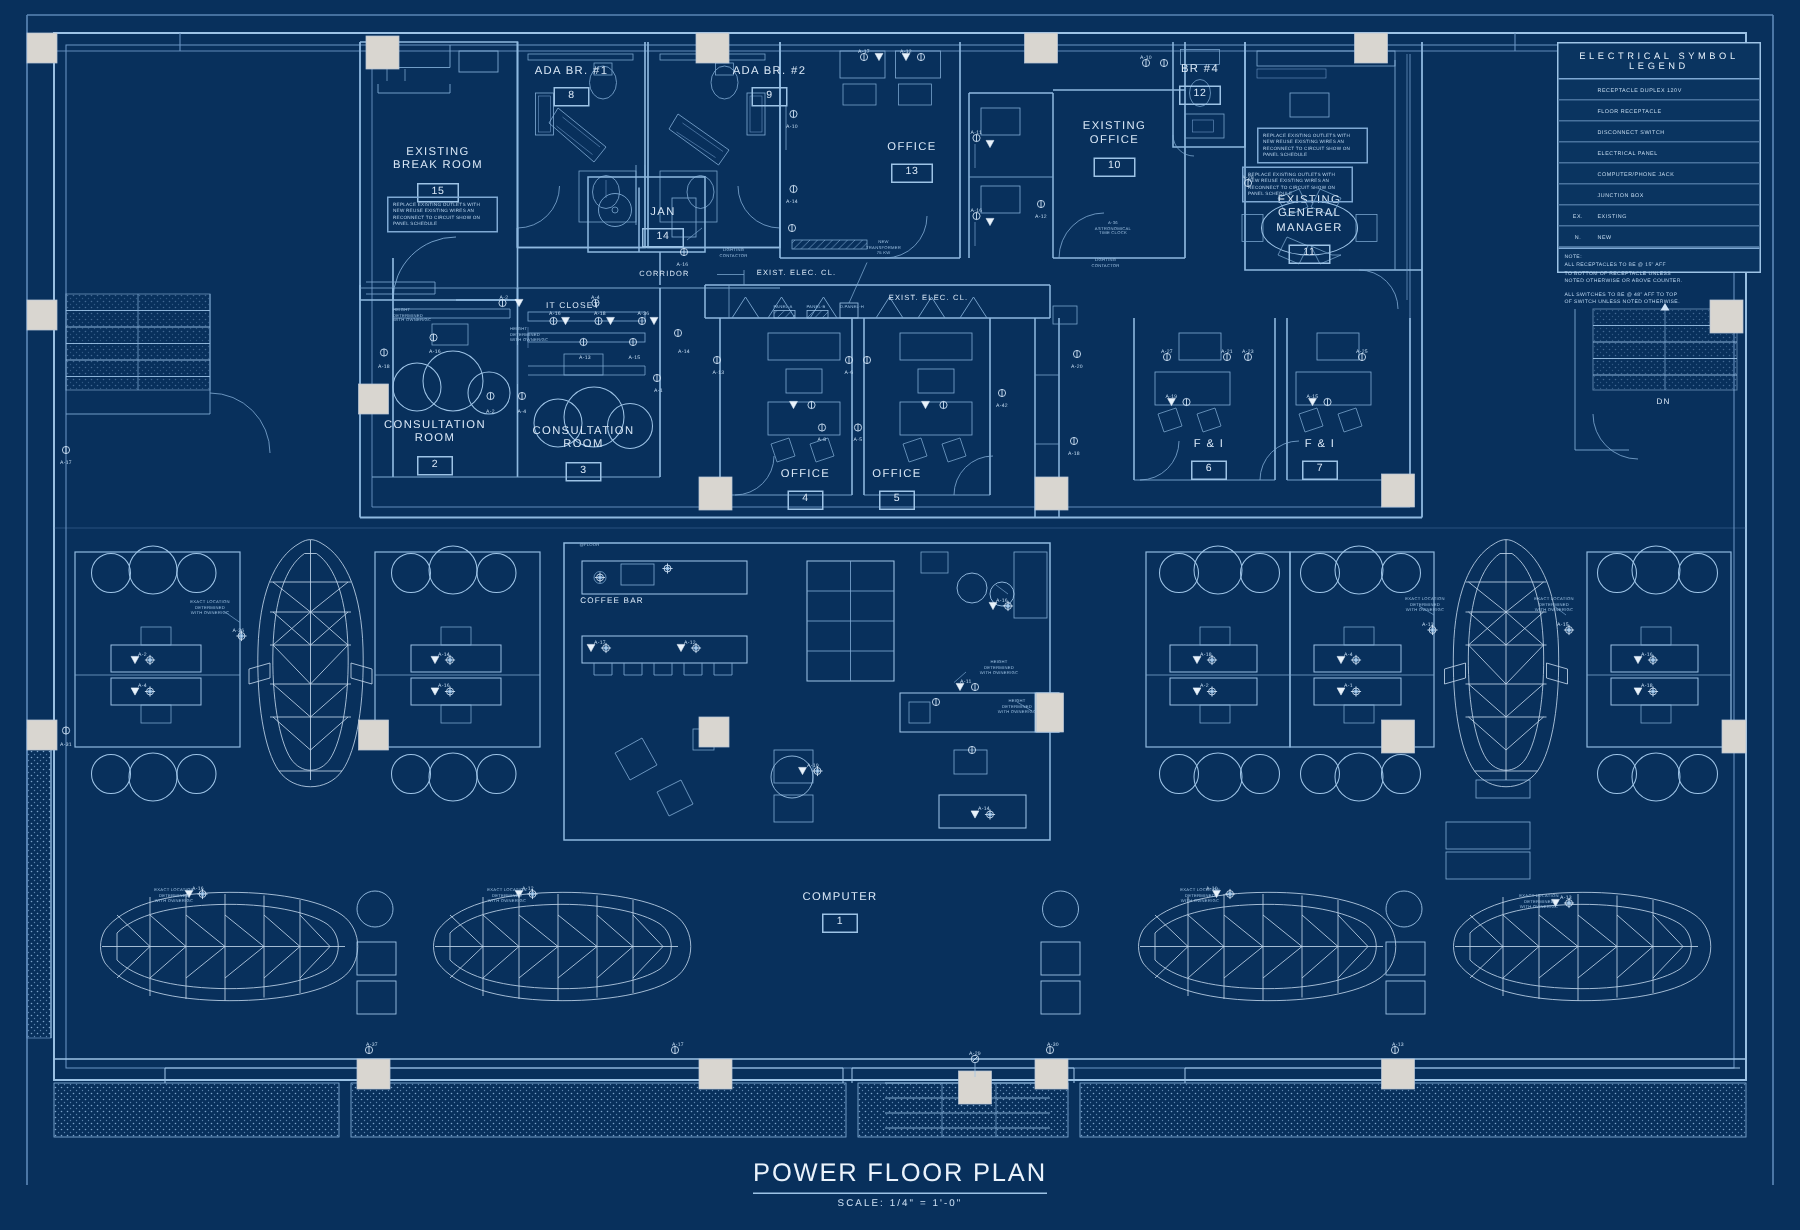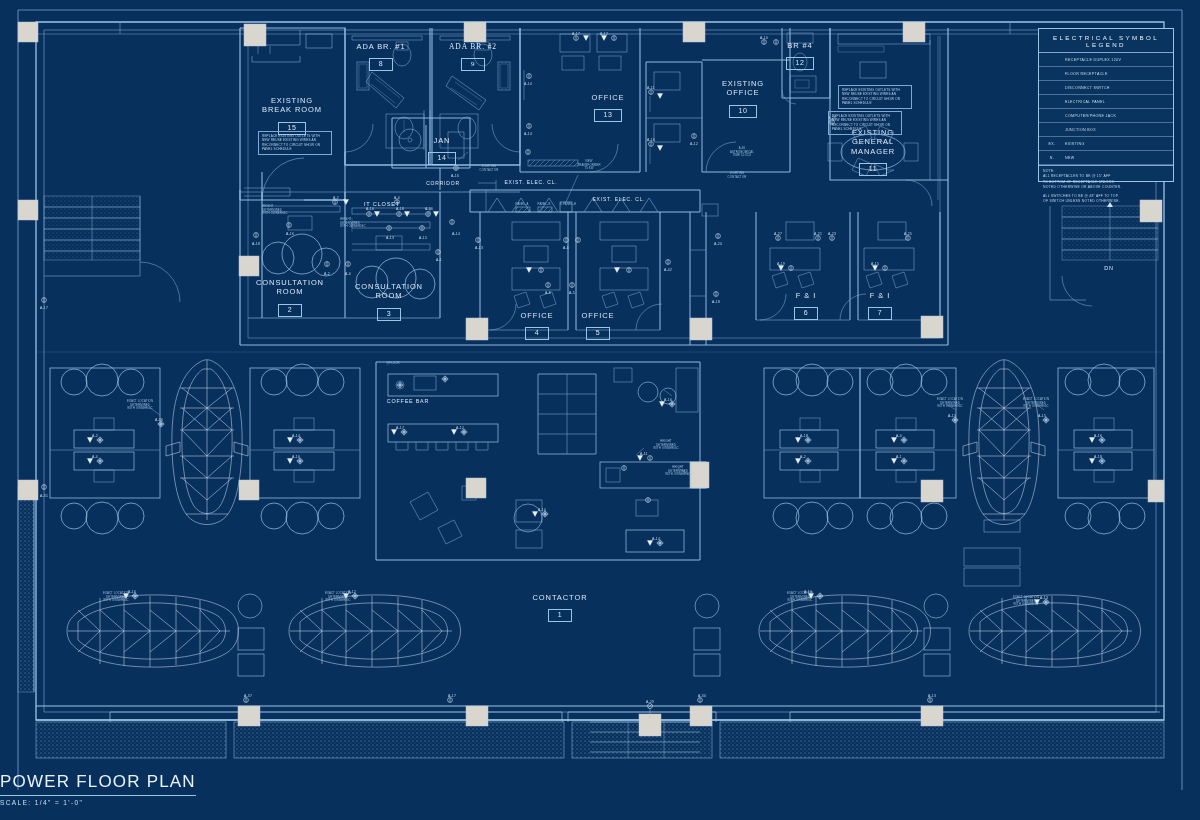--- a/index.html
+++ b/index.html
@@ -16,21 +16,21 @@
   .room-num{font-size:7px;border:1px solid #9dc3e6;padding:1px 9px;display:inline-block;margin-top:2px;letter-spacing:.5px;}
   .tiny2{font-size:2.8px;letter-spacing:.15px;color:#9dc0e2;line-height:1.3;}
   .cktlab{font-size:3.4px;color:#c4dcf2;letter-spacing:.2px;}
   .notebox{border:1px solid #7fa9d4;padding:2px 3px;font-size:3.1px;line-height:1.45;color:#b9d4ee;letter-spacing:.15px;}
   .legend{
     position:absolute;border:1px solid #9dc3e6;background:#0a3460;
   }
   .legend-title{font-size:6.2px;letter-spacing:2.4px;text-align:center;color:#e6f1fb;}
   .legend-row{font-size:3.6px;letter-spacing:.35px;color:#c9dff3;}
   .legend-note{font-size:3.4px;letter-spacing:.25px;color:#bad5ef;line-height:1.6;}
-  #title-block{position:absolute;left:0;right:0;}
+  #title-block{position:absolute;left:0;right:0;text-align:center;}
   #plan-title{font-size:17px;letter-spacing:1.2px;color:#eaf3fc;font-weight:400;}
   #plan-scale{font-size:6.5px;letter-spacing:1.4px;color:#cde0f4;margin-top:3px;}
   .ul{display:inline-block;border-bottom:1px solid #9dc3e6;padding-bottom:3px;}
 </style>
 </head>
 <body>
 
 <div id="sheet">
 
   <svg viewBox="0 0 1200 820">
@@ -599,38 +599,38 @@
         <path d="M688,474 L678,468"></path>
         <path d="M636,455 L644,448"></path>
       </g>
     </g>
     </svg>
 
   <div id="room-labels">
       <div class="lbl" style="left: 242px; top: 96px; width: 100px;"><div class="room-name">EXISTING
 BREAK ROOM</div><div><span class="room-num">15</span></div></div>
       <div class="lbl" style="left: 331px; top: 42px; width: 100px;"><div class="room-name">ADA BR. #1</div><div><span class="room-num">8</span></div></div>
-      <div class="lbl" style="left: 423px; top: 42px; width: 100px; font-family: Liberation Serif, serif;"><div class="room-name">ADA BR. #2</div><div><span class="room-num">9</span></div></div>
+      <div class="lbl" style="left: 463px; top: 42px; width: 100px;"><div class="room-name">ADA BR. #2</div><div><span class="room-num">9</span></div></div>
       <div class="lbl" style="left: 392px; top: 136px; width: 100px;"><div class="room-name">JAN</div><div><span class="room-num">14</span></div></div>
       <div class="lbl" style="left: 558px; top: 93px; width: 100px;"><div class="room-name">OFFICE</div><div><span class="room-num">13</span></div></div>
       <div class="lbl" style="left: 693px; top: 79px; width: 100px;"><div class="room-name">EXISTING
 OFFICE</div><div><span class="room-num">10</span></div></div>
       <div class="lbl" style="left: 750px; top: 41px; width: 100px;"><div class="room-name">BR #4</div><div><span class="room-num">12</span></div></div>
       <div class="lbl" style="left: 823px; top: 128px; width: 100px;"><div class="room-name">EXISTING
 GENERAL
 MANAGER</div><div><span class="room-num">11</span></div></div>
       <div class="lbl" style="left: 240px; top: 278px; width: 100px;"><div class="room-name">CONSULTATION
 ROOM</div><div><span class="room-num">2</span></div></div>
       <div class="lbl" style="left: 339px; top: 282px; width: 100px;"><div class="room-name">CONSULTATION
 ROOM</div><div><span class="room-num">3</span></div></div>
       <div class="lbl" style="left: 487px; top: 311px; width: 100px;"><div class="room-name">OFFICE</div><div><span class="room-num">4</span></div></div>
       <div class="lbl" style="left: 548px; top: 311px; width: 100px;"><div class="room-name">OFFICE</div><div><span class="room-num">5</span></div></div>
       <div class="lbl" style="left: 756px; top: 291px; width: 100px;"><div class="room-name">F &amp; I</div><div><span class="room-num">6</span></div></div>
       <div class="lbl" style="left: 830px; top: 291px; width: 100px;"><div class="room-name">F &amp; I</div><div><span class="room-num">7</span></div></div>
-      <div class="lbl" style="left: 510px; top: 593px; width: 100px;"><div class="room-name">CONTACTOR</div><div><span class="room-num">1</span></div></div>
+      <div class="lbl" style="left: 510px; top: 593px; width: 100px;"><div class="room-name">COMPUTER</div><div><span class="room-num">1</span></div></div>
     </div>
 
   <div id="plain-labels">
       <div class="lbl" style="left: 332px; top: 201px; width: 100px; font-size: 5.6px; letter-spacing: 0.8px;">IT CLOSET</div>
       <div class="lbl" style="left: 393px; top: 180px; width: 100px; font-size: 5px; letter-spacing: 0.8px;">CORRIDOR</div>
       <div class="lbl" style="left: 358px; top: 398px; width: 100px; font-size: 5.4px; letter-spacing: 0.8px;">COFFEE BAR</div>
       <div class="lbl" style="left: 481px; top: 179px; width: 100px; font-size: 5px; letter-spacing: 0.8px;">EXIST. ELEC. CL.</div>
       <div class="lbl" style="left: 569px; top: 196px; width: 100px; font-size: 5px; letter-spacing: 0.8px;">EXIST. ELEC. CL.</div>
       <div class="lbl" style="left: 1059px; top: 265px; width: 100px; font-size: 5.4px; letter-spacing: 0.8px;">DN</div>
     </div>

